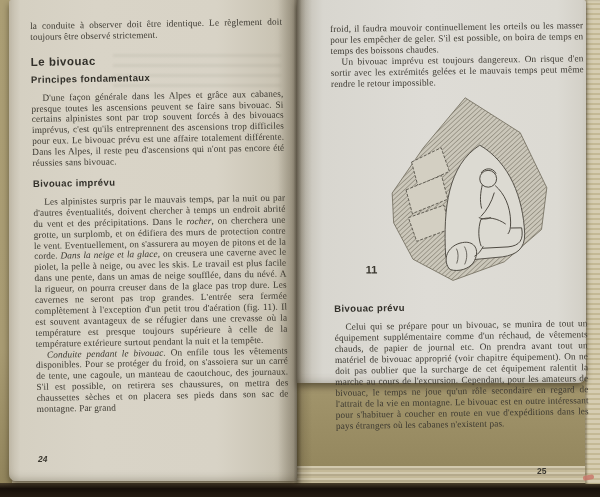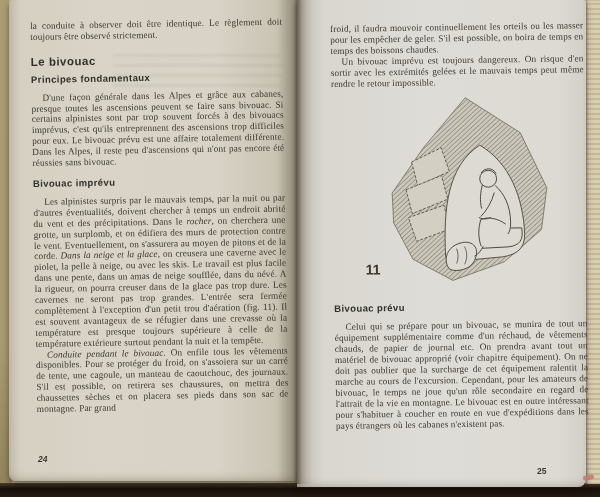--- a/index.html
+++ b/index.html
@@ -24,21 +24,21 @@
     box-shadow:inset 2px 0 2px rgba(80,68,40,.45);
   }
   .page{position:absolute;top:0;}
   .page-left{
     left:9px;width:288px;height:481px;
     background:linear-gradient(to right,#c2bbaa 0%,#d5d0c2 4%,#d9d4c7 30%,#d8d3c6 72%,#cac4b4 92%,#b2ab99 100%);
     border-radius:2px 0 0 7px;
     box-shadow:0 4px 6px rgba(20,14,6,.45), inset 0 -6px 8px -5px rgba(70,60,35,.35);
   }
   .page-right{
-    left:297px;width:289px;height:487px;
+    left:297px;width:289px;height:383px;
     background:linear-gradient(to right,#a29b8c 0%,#c6c2b8 3%,#d8d6cf 9%,#dedcd6 45%,#dcdad3 90%,#d2cfc6 100%);
     border-radius:0 2px 8px 0;
     box-shadow:0 4px 6px rgba(20,14,6,.45), inset 0 -6px 8px -5px rgba(70,60,35,.3);
   }
   .gutter{
     position:absolute;left:278px;top:0;width:34px;height:484px;
     background:linear-gradient(to right,rgba(60,50,30,0) 0%,rgba(60,50,30,.25) 45%,rgba(35,28,14,.45) 56%,rgba(60,50,30,.18) 70%,rgba(60,50,30,0) 100%);
     pointer-events:none;
   }
   .ghost{
@@ -74,21 +74,21 @@
     position:absolute;font-family:"Liberation Sans",sans-serif;font-weight:bold;
     font-size:8.5px;color:#3b3830;
   }
   .pn-left{left:29px;top:454px;transform:rotate(-1deg);font-style:italic;}
   .pn-right{left:240px;top:452px;margin-top:14px;}
   
   .figure{position:relative;height:206px;margin:2px 0 0 8px;}
   .figure svg{position:absolute;left:12px;top:0;}
   .fig-label{
     position:absolute;left:24px;top:174px;
-    font-family:"Liberation Sans",sans-serif;font-weight:bold;font-size:14px;color:#3b3830;
+    font-family:"Liberation Sans",sans-serif;font-weight:bold;font-size:11px;color:#3b3830;
   }
 </style>
 </head>
 <body>
 
 <div id="photo">
 
   <div class="stack-bottom"></div>
   <div class="dark-band"></div>
   <div class="fore-edge"></div>

